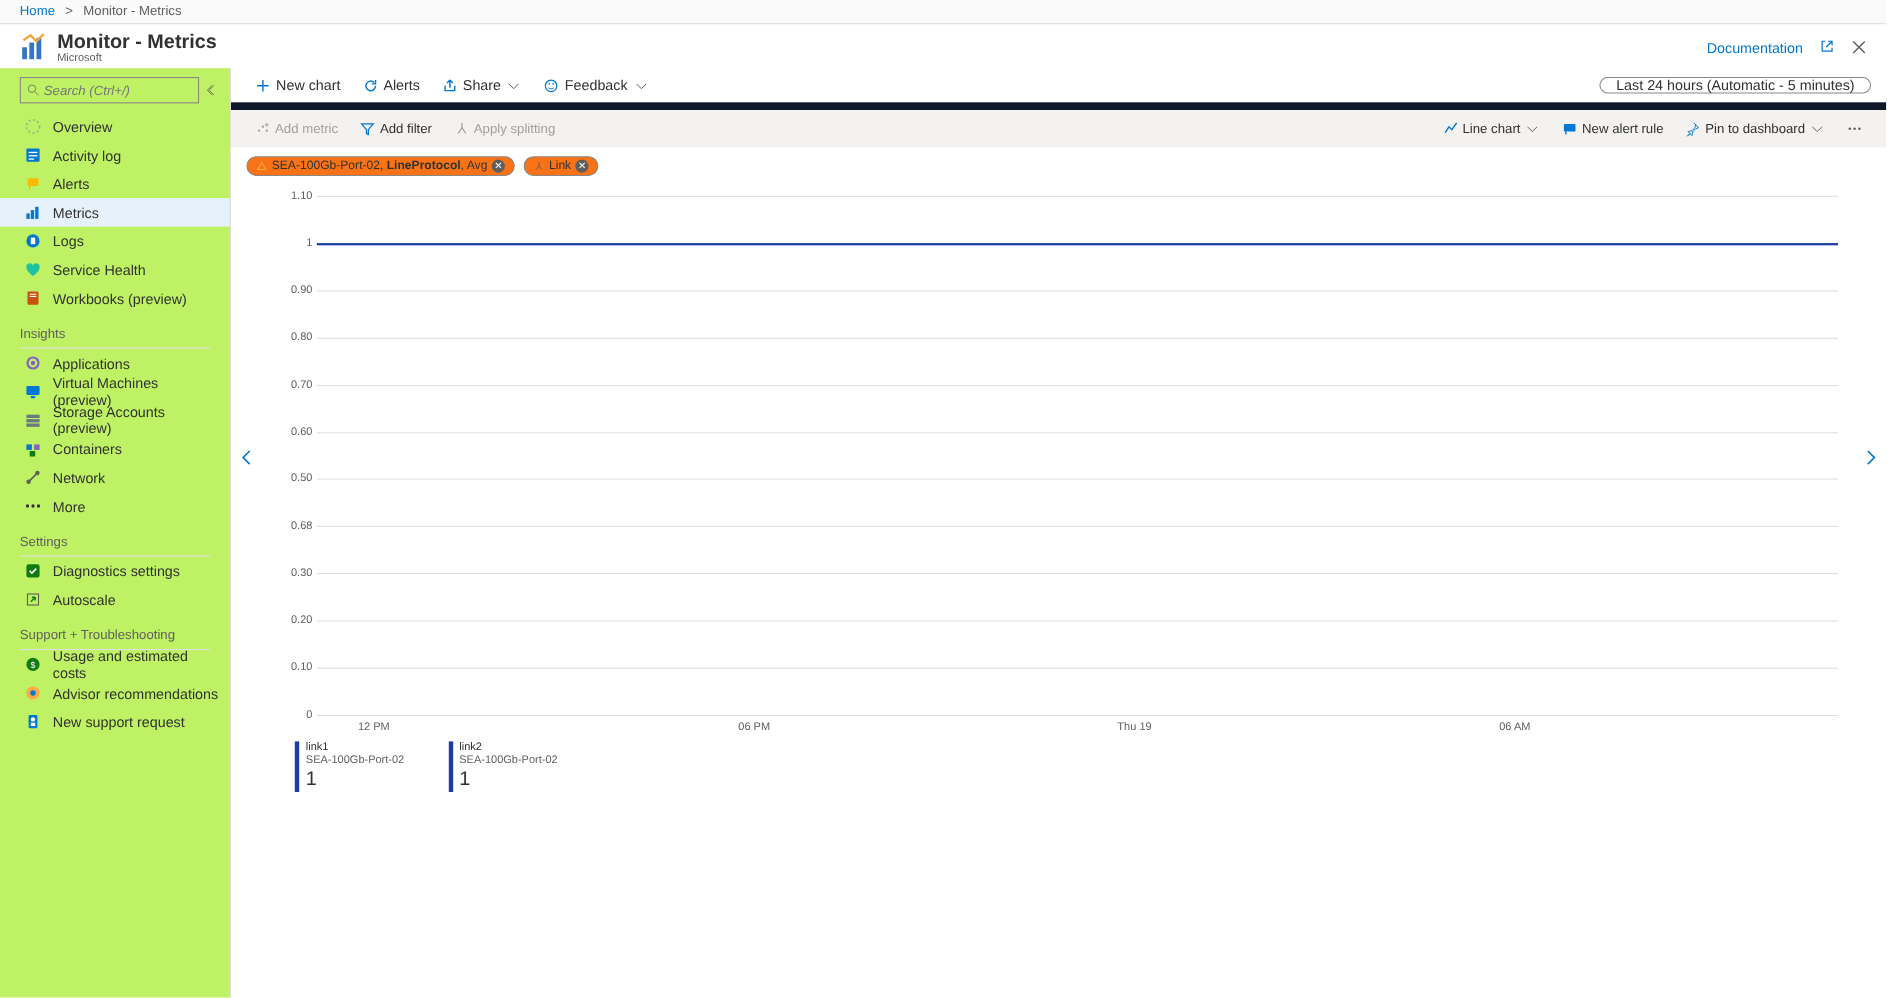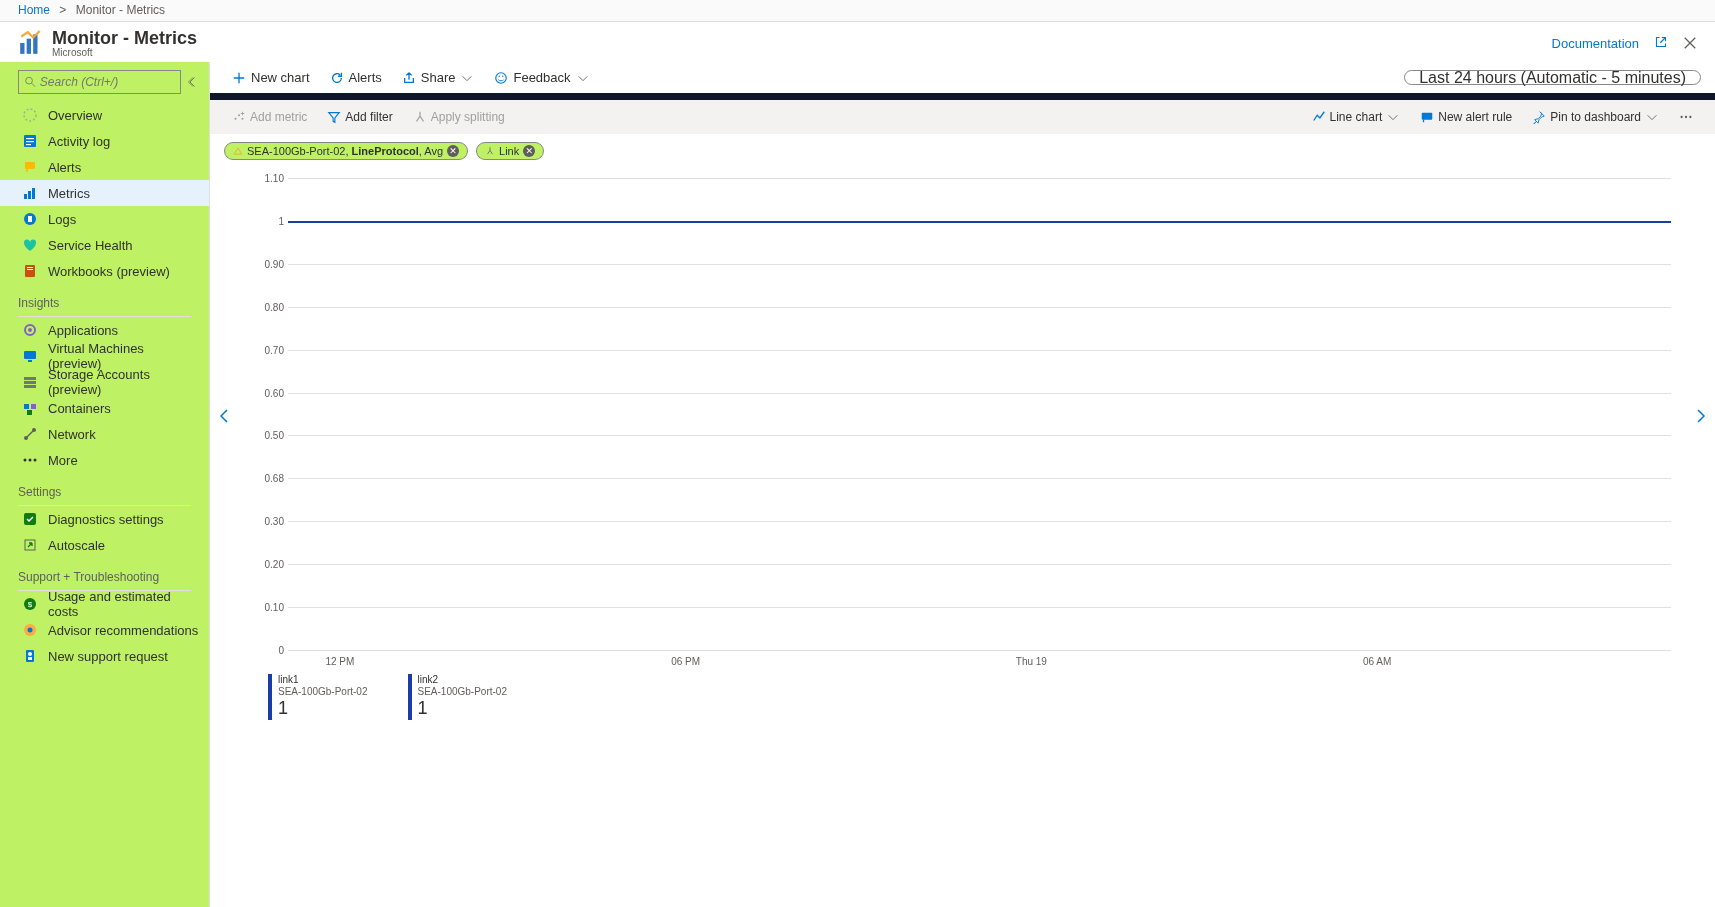--- a/index.html
+++ b/index.html
@@ -28,33 +28,33 @@
   .nav-item.active { background:#e5f1fb; }
   .nav-icon { width:16px; height:16px; flex-shrink:0; display:flex; align-items:center; justify-content:center;}
   .nav-section { font-size:12px; color:#605e5c; padding: 12px 10px 2px 18px;}
   .nav-divider { border-top:1px solid #e1dfdd; margin: 4px 18px 0 18px;}
   
   .main { flex:1; display:flex; flex-direction:column; overflow:hidden;}
   .toolbar { display:flex; align-items:center; height:38px; padding: 0 14px; border-bottom: 7px solid #0f172a; gap:4px; font-size:13px;}
   .tb-btn { display:flex; align-items:center; gap:5px; padding:4px 8px; cursor:pointer; color:#323130;}
   .tb-btn svg, .tb-btn .ico { width:14px; height:14px;}
   .tb-spacer { flex:1; }
-  .time-pill { border:1px solid #8a8886; border-radius:14px; padding:3px 14px; font-size:16px; height:15px; display:flex; align-items:center;}
+  .time-pill { border:1px solid #8a8886; border-radius:14px; padding:3px 14px; font-size:13px; height:15px; display:flex; align-items:center;}
   
   .chart-title-row { padding:10px 14px 6px 14px; font-size:14px; font-weight:600; display:flex; align-items:center; gap:6px;}
   .edit-icon{width:14px;height:14px;cursor:pointer;}
   
   .subbar { display:flex; align-items:center; background:#f3f2f1; height:34px; padding:0 14px; gap:4px; font-size:12px;}
   .sub-btn { display:flex; align-items:center; gap:4px; padding:3px 8px; cursor:pointer;}
   .sub-btn.disabled { color:#a19f9d; cursor:default;}
   .sub-btn svg { width:14px; height:14px;}
   .sub-spacer{flex:1;}
   
   .pill-row { padding:8px 14px; display:flex; gap:8px;}
-  .pill { border:1px solid #8a8886; border-radius:12px; padding:2px 8px 2px 8px; font-size:11px; display:flex; align-items:center; gap:4px; background:#bef264;}
+  .pill { border:1px solid #8a8886; border-radius:12px; padding:2px 8px 2px 8px; font-size:11px; display:flex; align-items:center; gap:4px; background:#f97316;}
   .pill .close { width:12px;height:12px; background:#605e5c; border-radius:50%; display:flex;align-items:center;justify-content:center; color:#fff; font-size:9px; cursor:pointer;}
   .pill .tri { width:10px; height:10px;}
   
   .chart-wrap { flex:1; position:relative; padding: 0 24px 8px 24px; overflow:hidden;}
   .chart-nav { position:absolute; top:240px; width:16px; height:16px; cursor:pointer; color:#0078d4;}
   .chart-nav.left{ left:6px;} .chart-nav.right{ right:6px;}
   .chart { position:relative; width:100%; height:500px; }
   .gridline { position:absolute; left:54px; right:20px; border-top:1px solid #e1dfdd; }
   .ylabel { position:absolute; right: calc(100% - 50px); font-size:10px; color:#605e5c; transform:translateY(-50%);}
   .dataline { position:absolute; left:54px; right:20px; border-top:2px solid #1a3ca8;}

